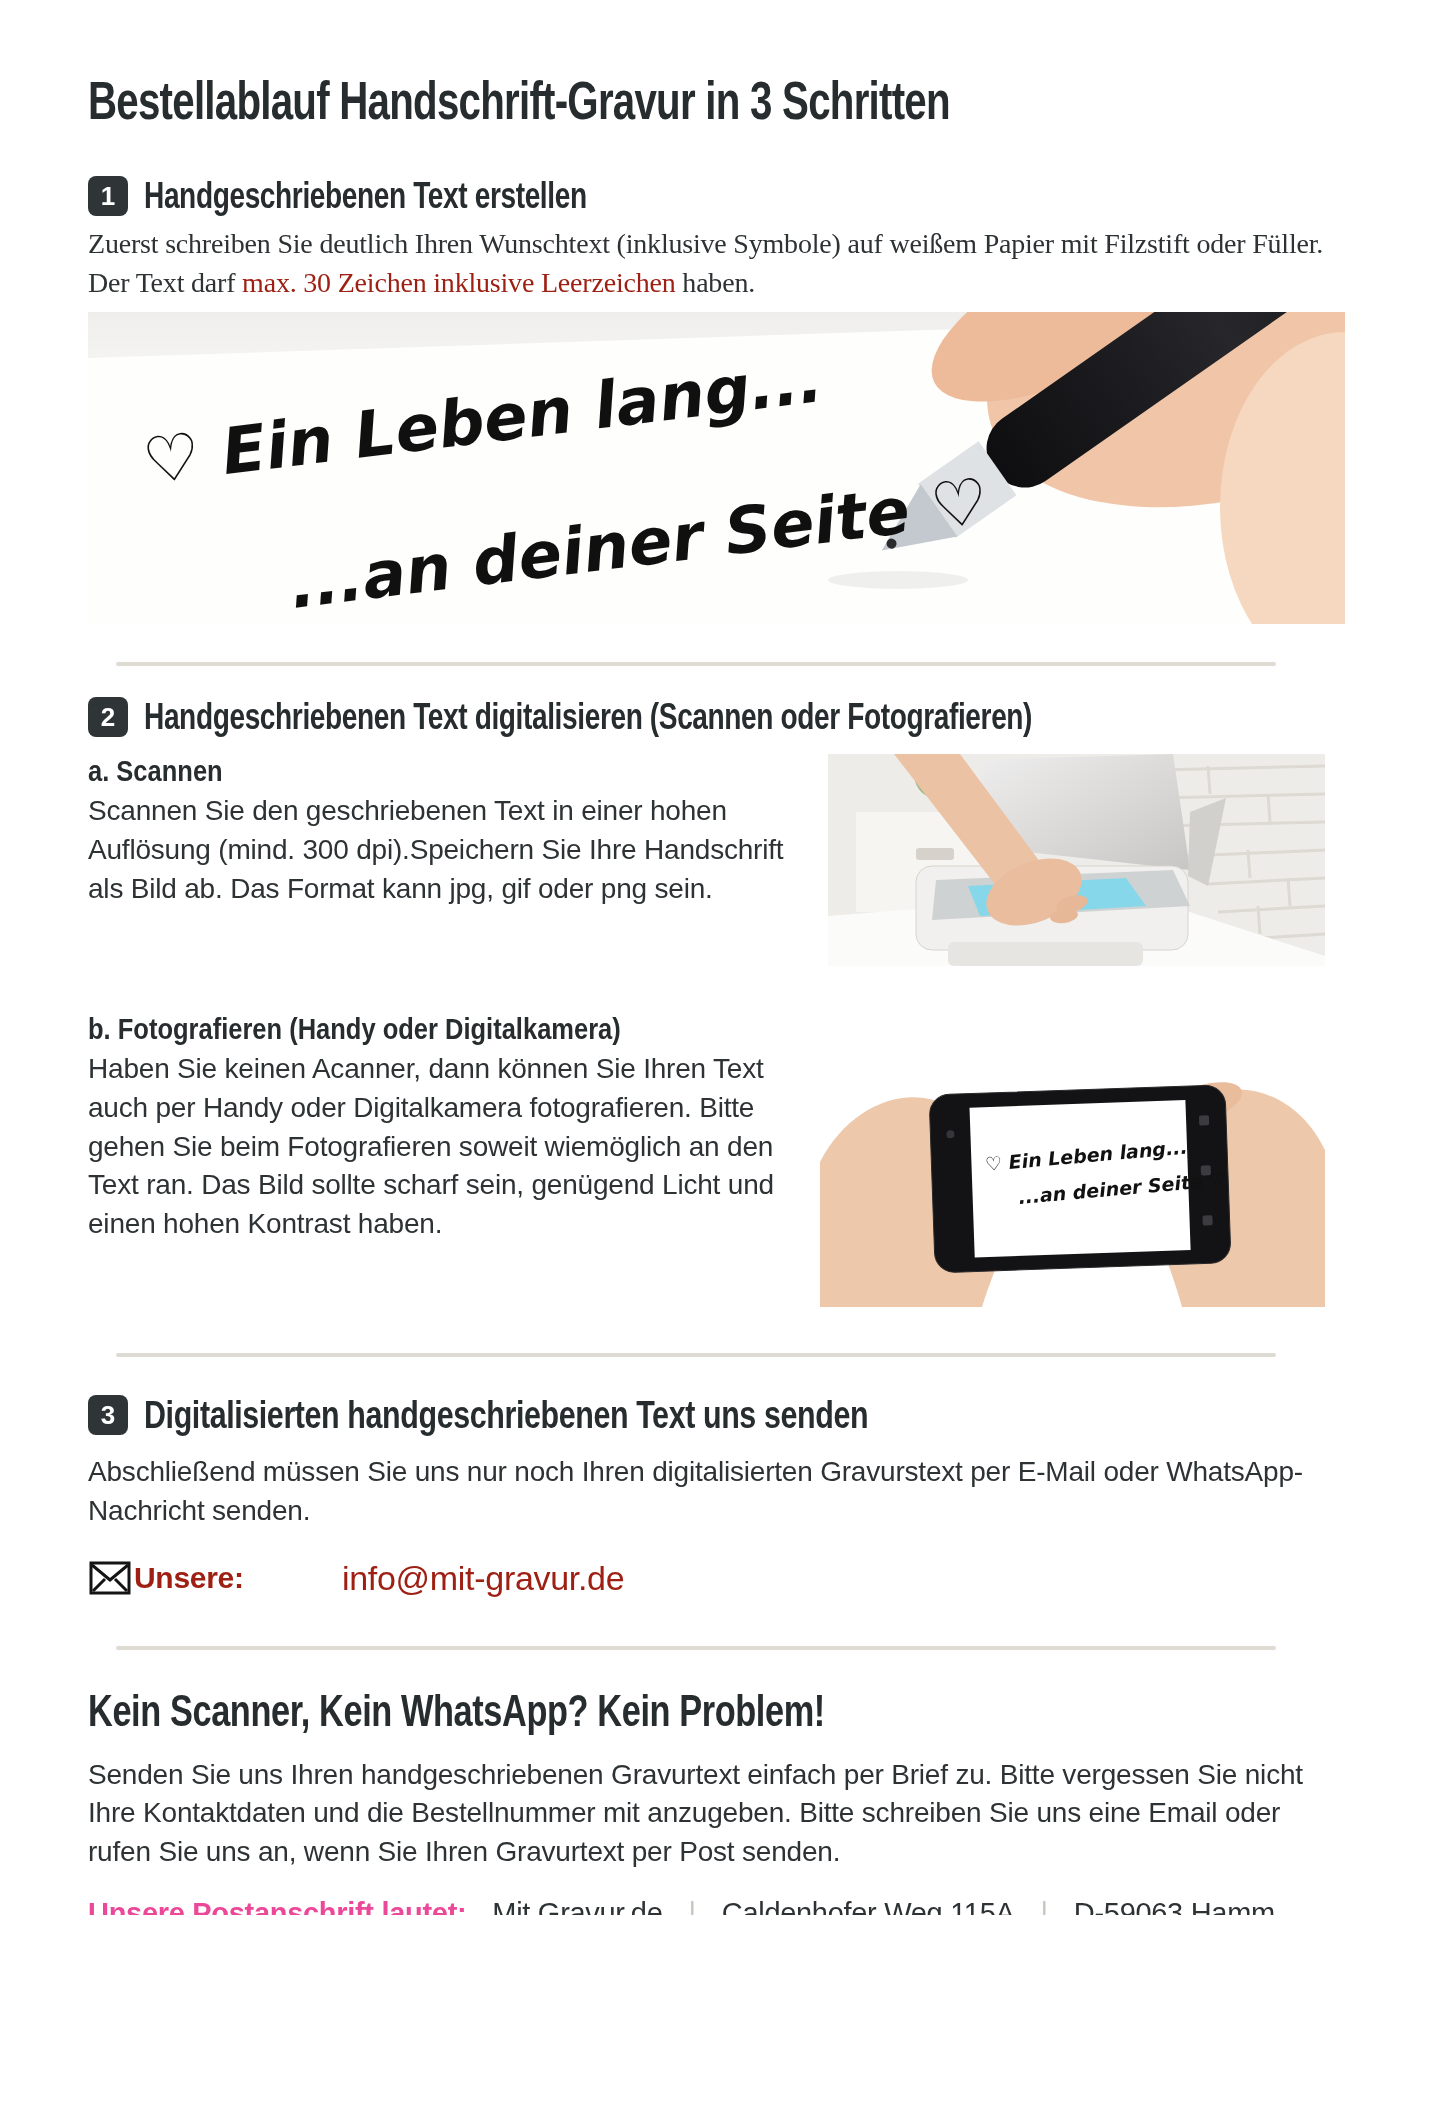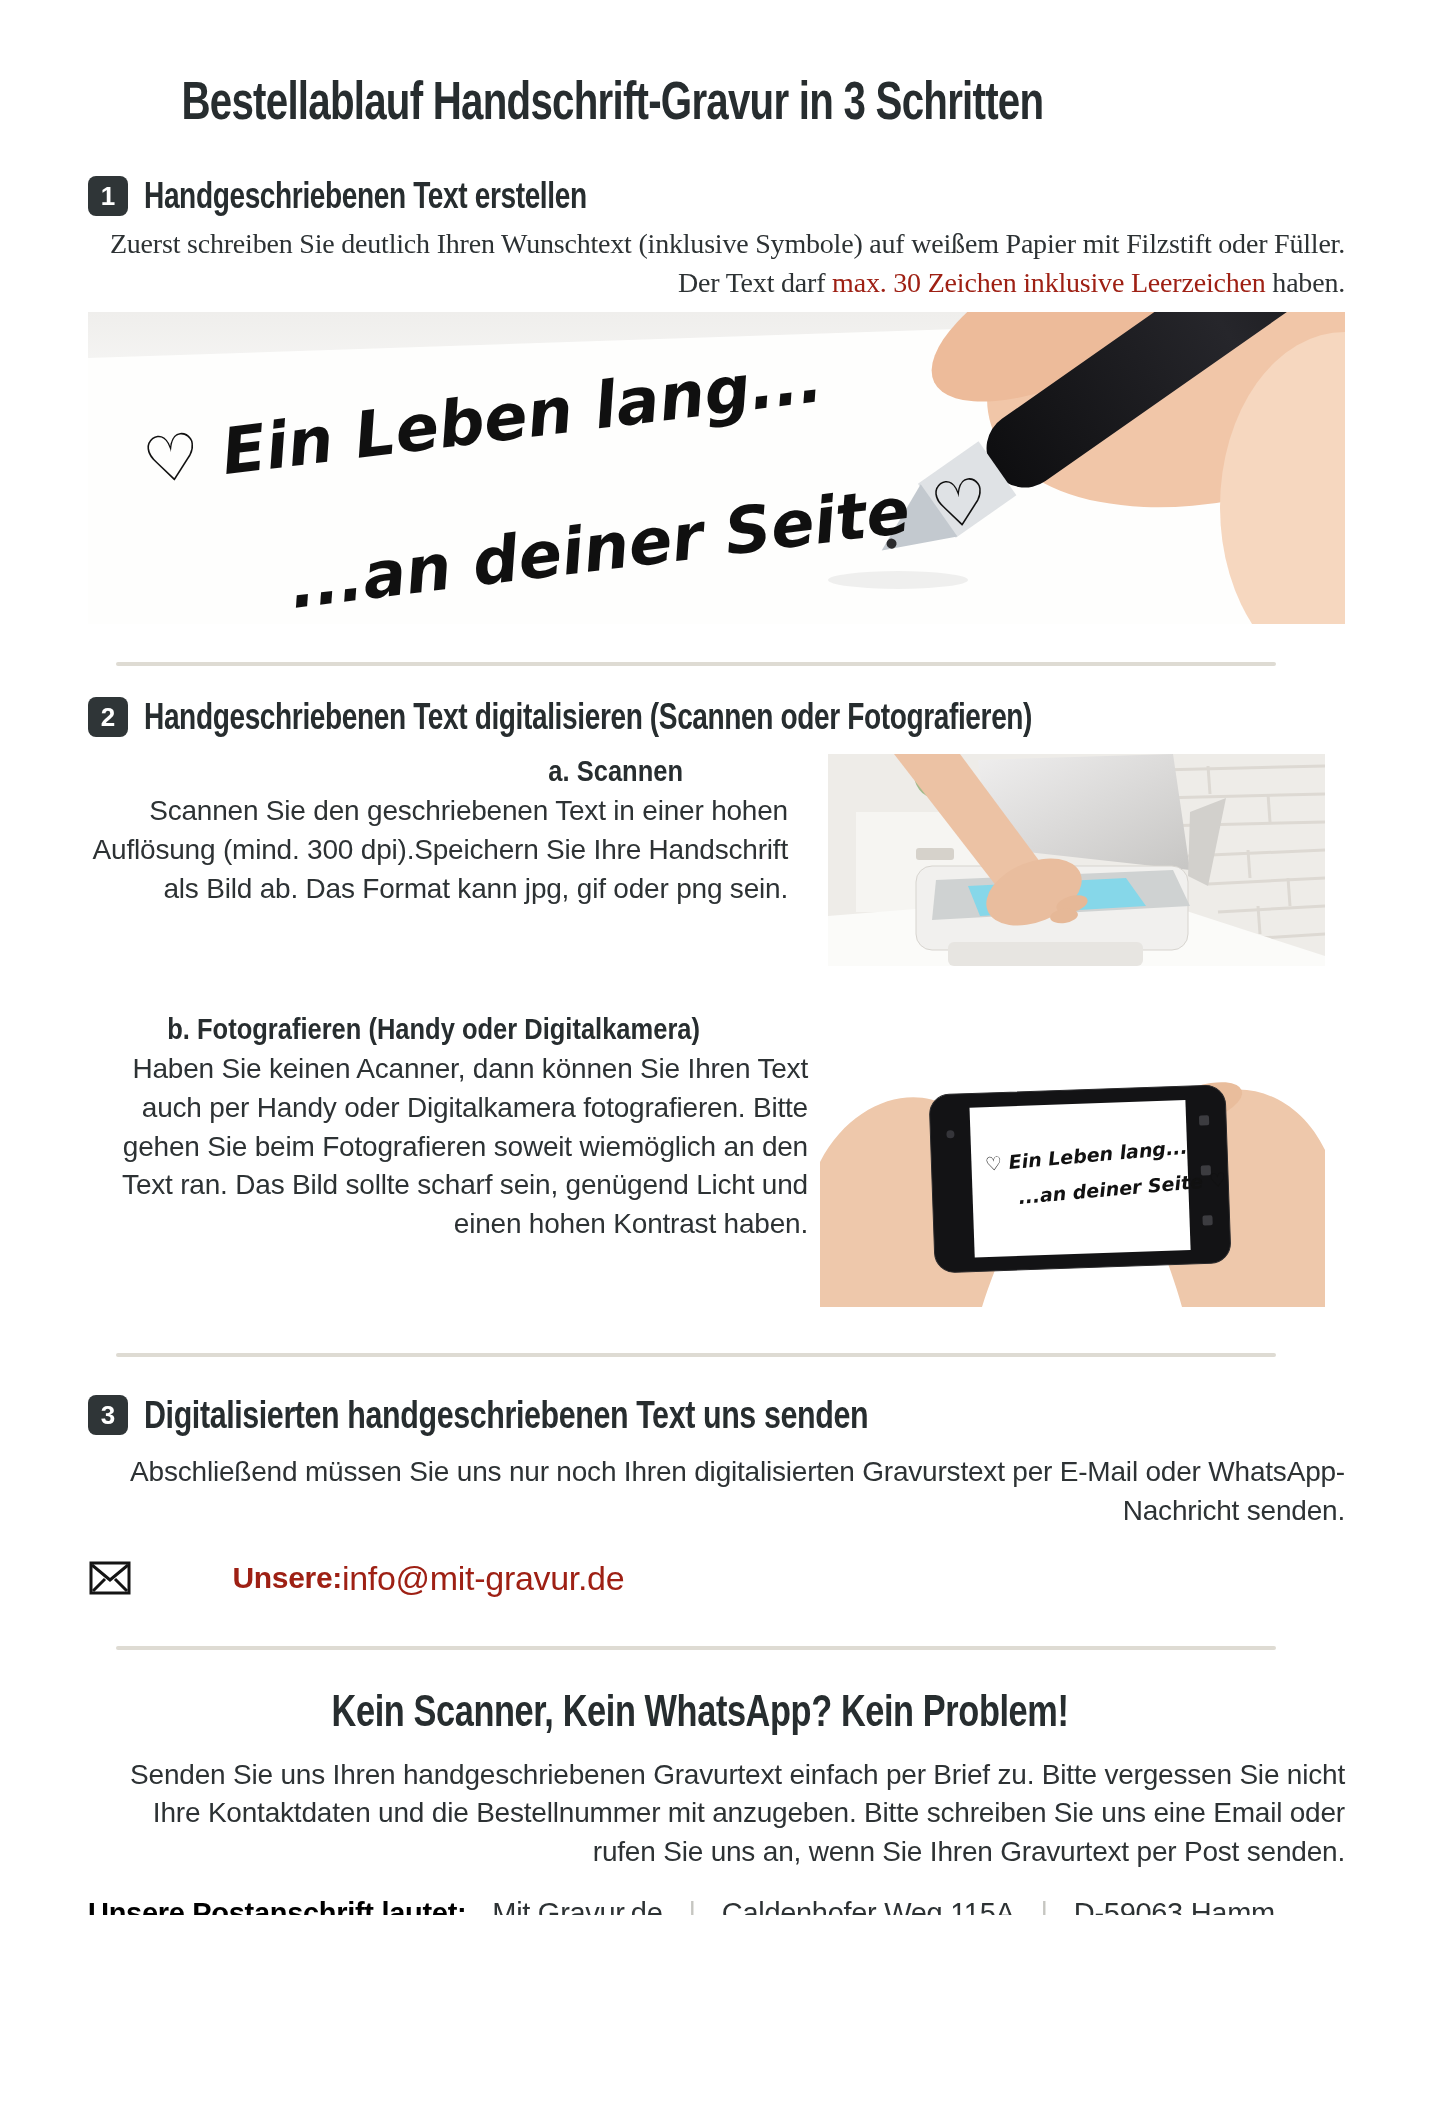--- a/index.html
+++ b/index.html
@@ -3,21 +3,20 @@
 <meta charset="utf-8">
 <style>
   html,body{margin:0;padding:0;background:#ffffff;}
   .page{
     position:relative;
     width:1445px;height:1915px;
     background:#ffffff;
     overflow:hidden;
     font-family:"Liberation Sans", sans-serif;
     color:#2d3234;
-    text-align:right;
   }
   .content{padding:70px 100px 0 88px;}
 
   
   .title{
     margin:0;
     font-size:53px;font-weight:bold;letter-spacing:-1px;
     color:#272d2f;white-space:nowrap;
     transform:scaleX(.76);transform-origin:left center;
   }
@@ -69,21 +68,21 @@
   
   .contacts{margin-top:24px;}
   .contact-row{display:flex;align-items:center;height:47px;}
   .contact-icon{flex:0 0 46px;display:flex;align-items:center;}
   .contact-label{flex:0 0 208px;font-size:30px;font-weight:bold;color:#9e2014;letter-spacing:-.3px;}
   .contact-value{font-size:34px;color:#9e2014;letter-spacing:-.3px;}
 
   
   .footer-heading-wrap{margin-top:36px;}
   .postal{margin-top:26px;display:flex;align-items:center;gap:26px;font-size:29px;letter-spacing:-.3px;}
-  .postal-label{font-weight:bold;color:#000000;}
+  .postal-label{font-weight:bold;color:#ec4899;}
   .postal-item{color:#2d3234;}
   .postal-sep{color:#c6c6c1;}
 
   .bottom-bar{position:absolute;left:95px;top:2106px;width:548px;height:9px;background:#141414;}
 </style>
 </head>
 <body>
 
 <div class="page">
   <div class="content">

